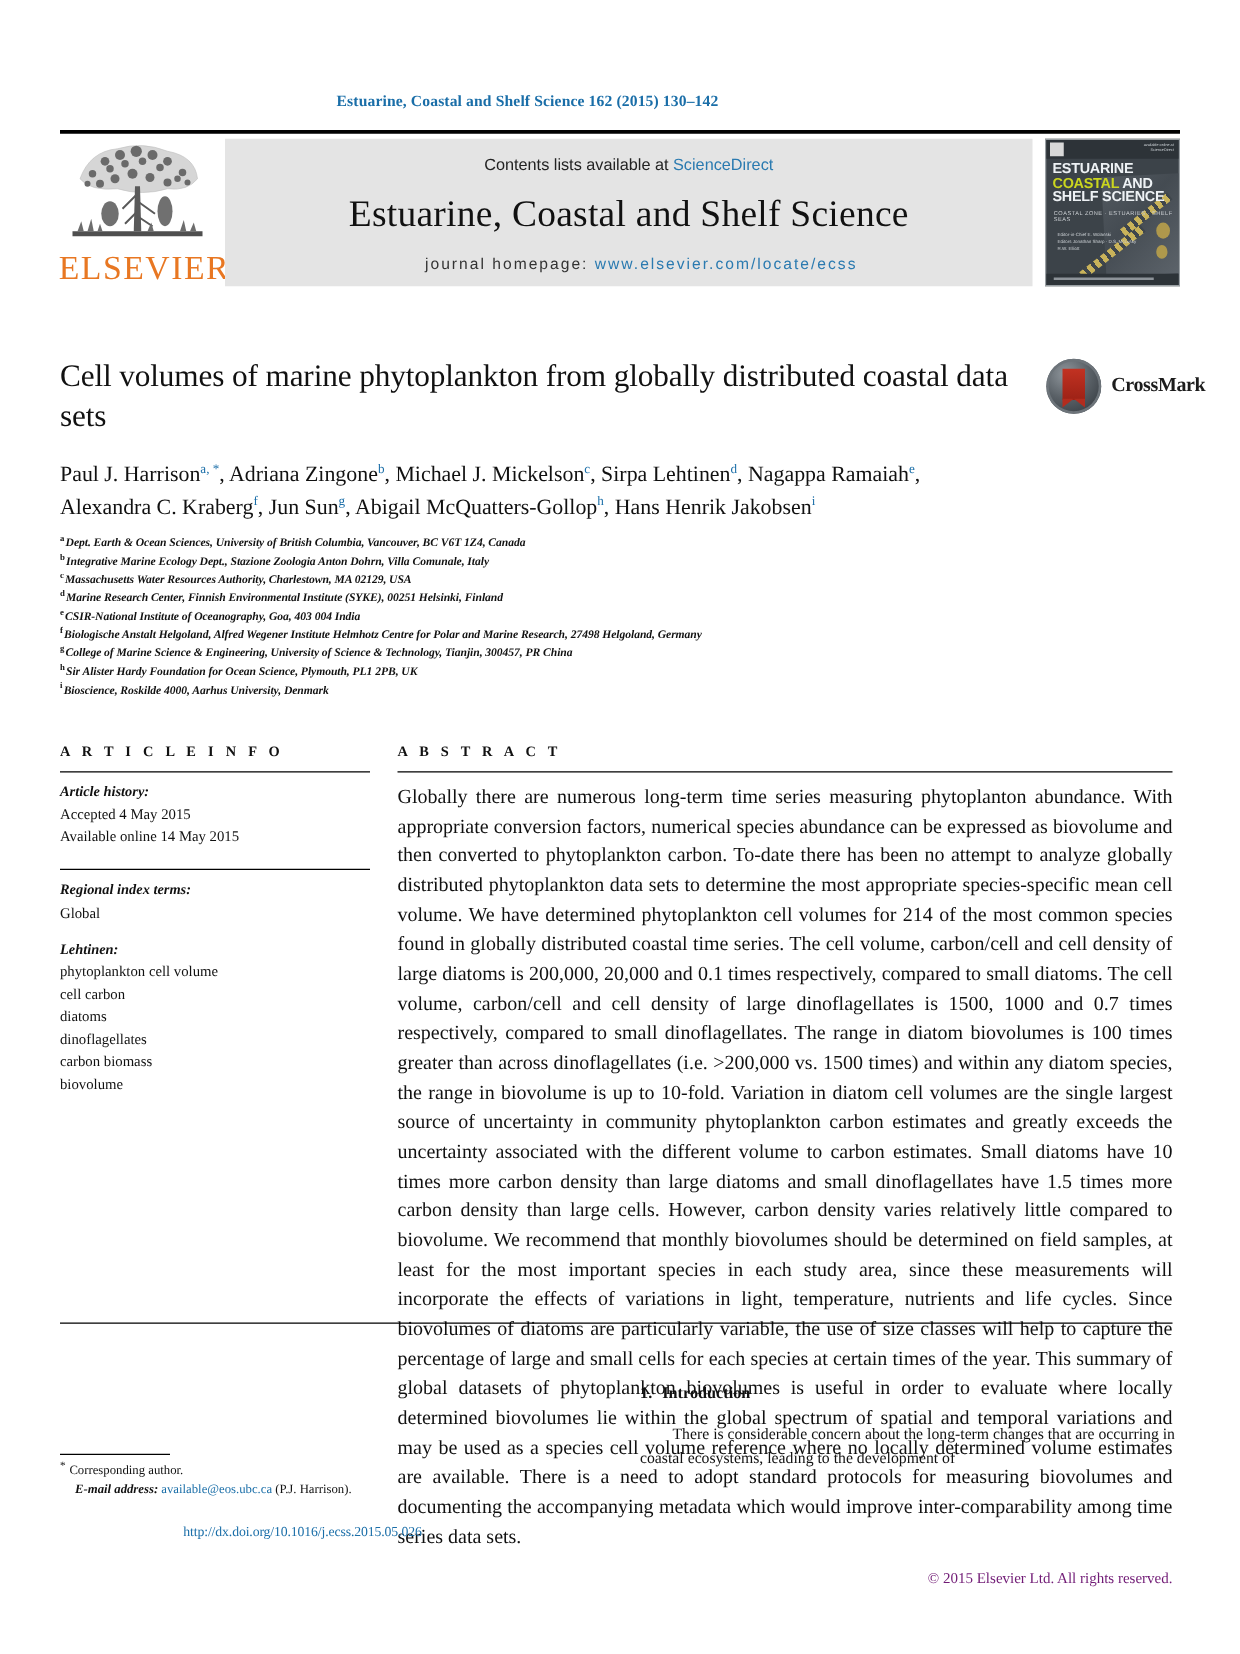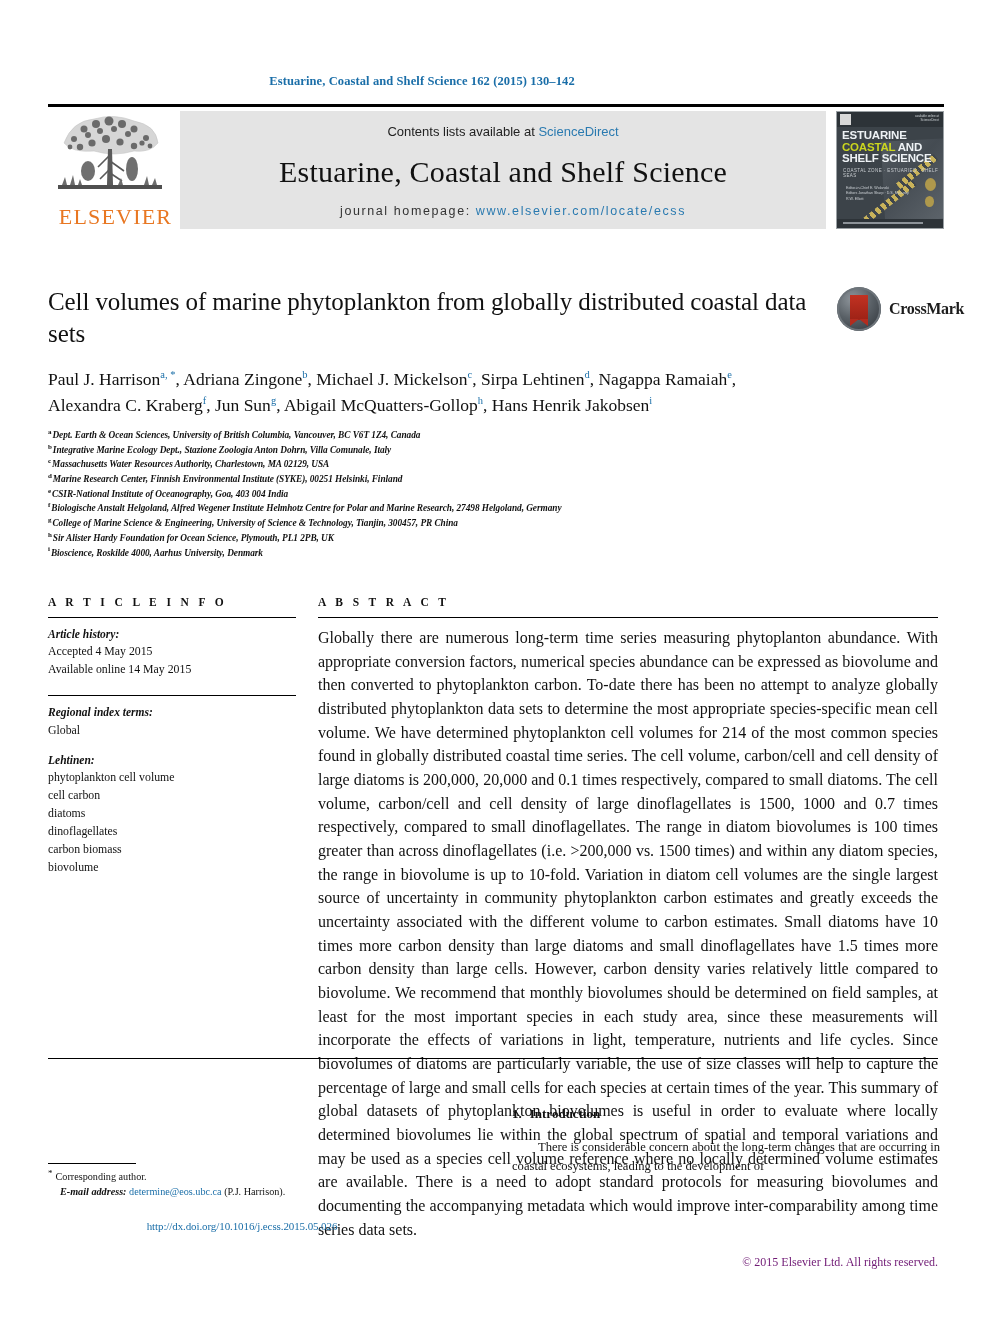--- a/index.html
+++ b/index.html
@@ -65,21 +65,21 @@
     justify-content: space-between;
     align-items: center;
     padding-top: 2px;
   }
   .elsevier-tree {
     width: 112px;
     height: 88px;
   }
   .elsevier-word {
     font-family: "Liberation Serif", serif;
-    font-size: 22px;
+    font-size: 27px;
     letter-spacing: 1.2px;
     color: #e87722;
     line-height: 1;
     padding-bottom: 1px;
     font-weight: 400;
     margin-left: 11px;
   }
 
   
   .masthead-center {
@@ -633,21 +633,21 @@
     <p class="intro-p">There is considerable concern about the long-term changes that are occurring in coastal ecosystems, leading to the development of</p>
   </div>
 
   <div class="footnote">
     <div class="footnote-rule"></div>
     <div class="footnote-line">
       <span class="star">*</span><span>Corresponding author.</span>
     </div>
     <div class="footnote-line indent">
       <em>E-mail address:</em>
-      <span class="email-link">determine@eos.ubc.ca</span>
+      <span class="email-link">available@eos.ubc.ca</span>
       <span>(P.J. Harrison).</span>
     </div>
   </div>
 
   <div class="footer">
     <div class="doi-line">http://dx.doi.org/10.1016/j.ecss.2015.05.026</div>
   </div>
 
 </div>
 

